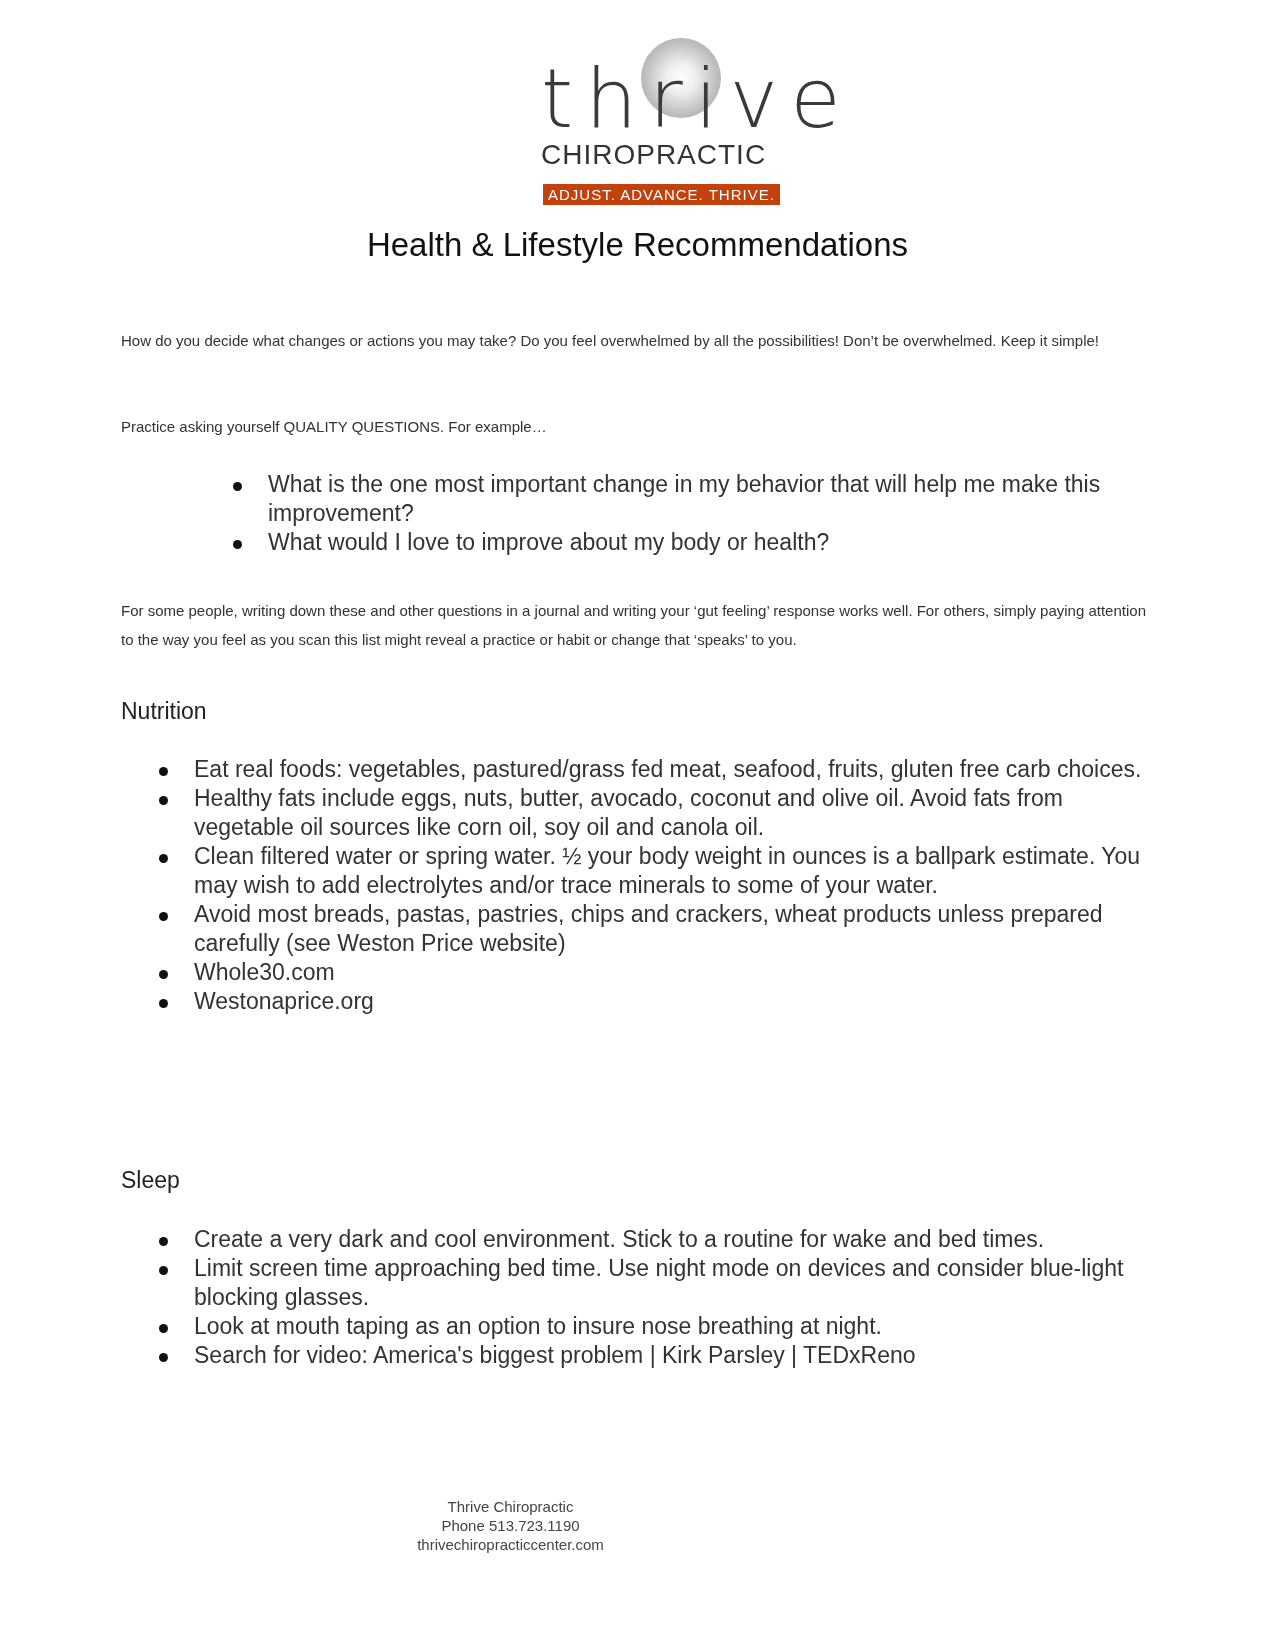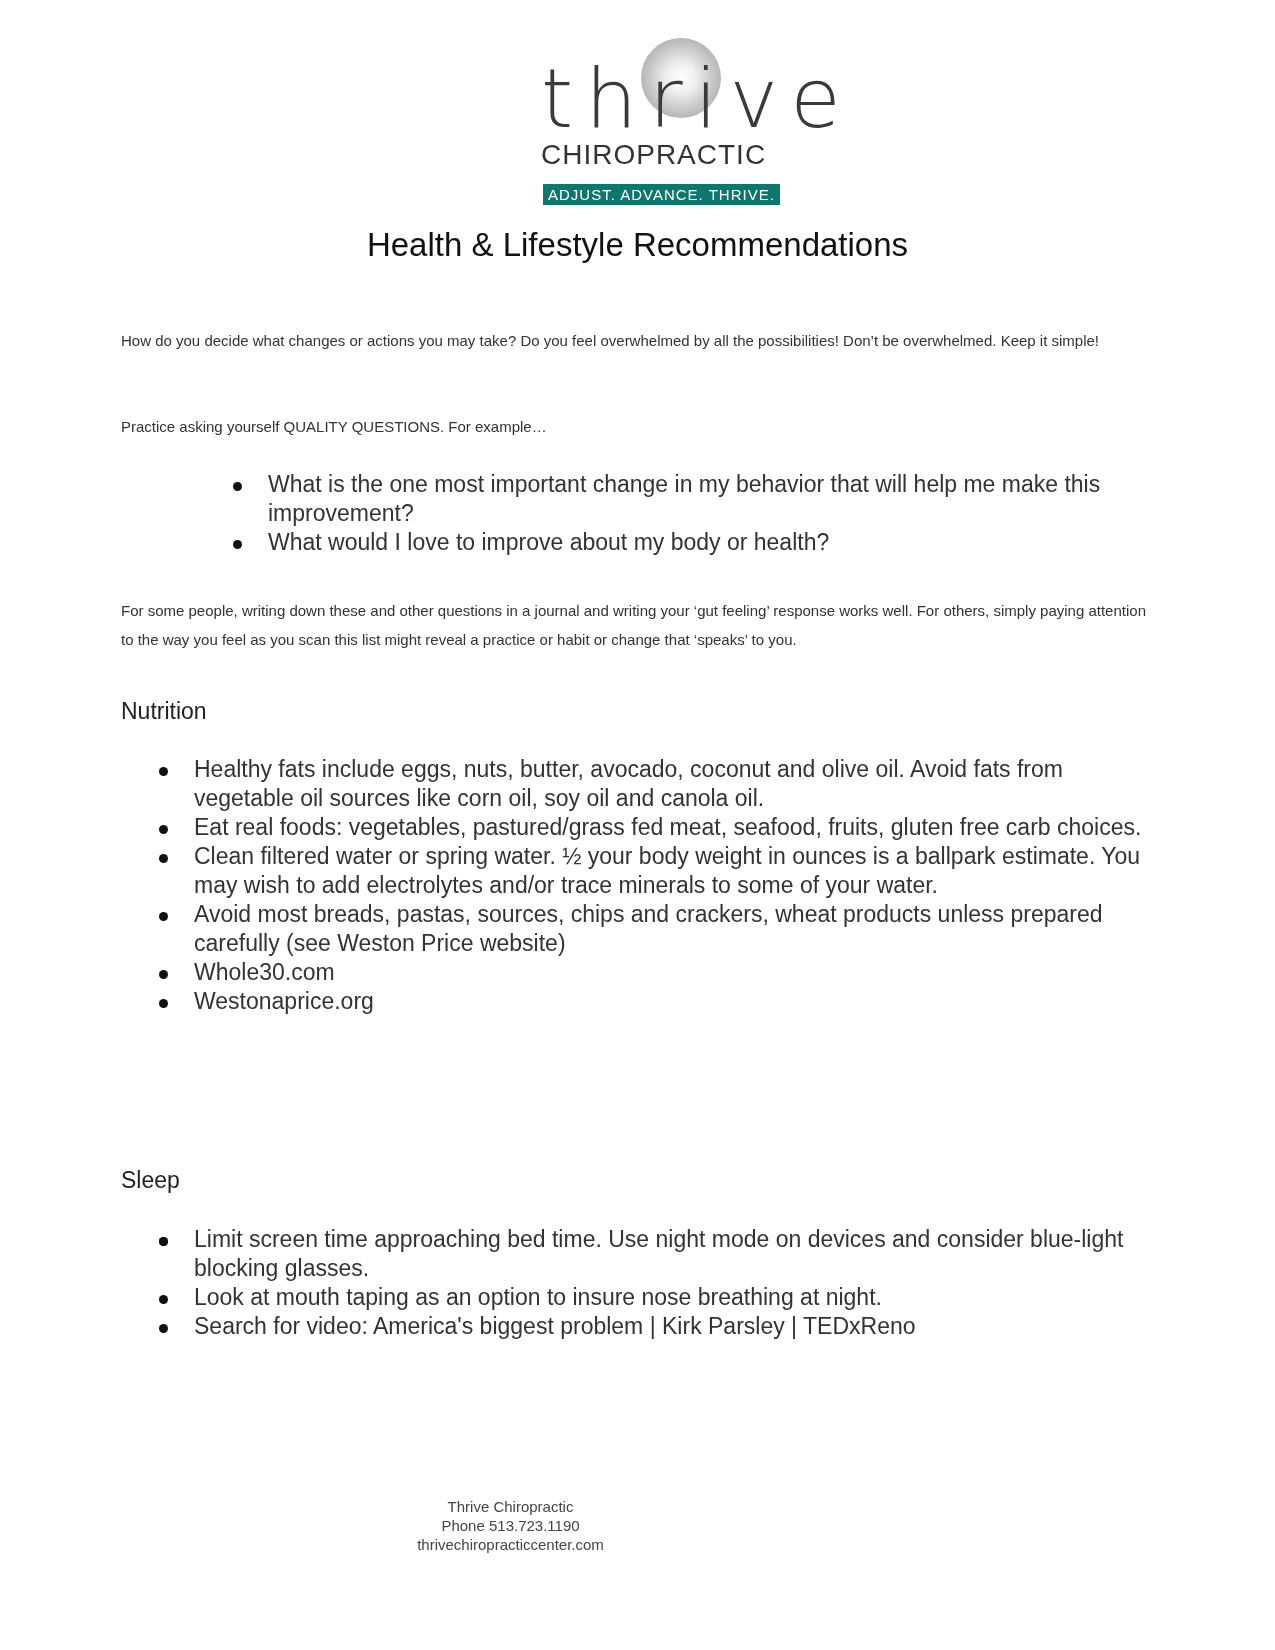--- a/index.html
+++ b/index.html
@@ -4,21 +4,21 @@
   <style>
     html, body { margin: 0; padding: 0; background: #ffffff; }
     body { width: 1275px; height: 1650px; position: relative; overflow: hidden;
            font-family: "Liberation Sans", sans-serif; color: #222; }
     .logo { position: absolute; left: 541px; top: 38px; width: 240px; height: 160px; }
     .logo .circle { position: absolute; left: 100px; top: 0px; width: 80px; height: 80px; border-radius: 50%;
       background: radial-gradient(circle, #ffffff 0%, #f0f0f0 25%, #d6d6d6 45%, #bdbdbd 65%, #a8a8a8 85%, #cfcfcf 100%); }
     .logo .word { position: absolute; left: 0; top: 20px; font-family: "DejaVu Sans", sans-serif; font-size: 82px;
       letter-spacing: 12px; color: #3a3a3a; line-height: 1; font-weight: 300; }
     .logo .sub { position: absolute; left: 0; top: 103px; font-size: 28px; letter-spacing: 1px; color: #333; line-height: 1; }
-    .logo .tag { position: absolute; left: 2px; top: 146px; background: #0f766e; color: #fff; font-size: 15px;
+    .logo .tag { position: absolute; left: 2px; top: 146px; background: #c2410c; color: #fff; font-size: 15px;
       padding: 2px 5px; letter-spacing: 1px; white-space: nowrap; }
     .title { position: absolute; left: 0; width: 1275px; top: 226px; text-align: center; font-size: 33px; color: #111; }
     .p { position: absolute; left: 121px; width: 1040px; font-size: 15px; line-height: 29px; color: #333; }
     .h { position: absolute; left: 121px; font-size: 23px; color: #222; }
     ul { margin: 0; padding: 0; list-style: none; position: absolute; width: 980px; }
     li { position: relative; font-size: 23px; line-height: 29px; color: #333; margin: 0; padding-left: 0; }
     li .dot { position: absolute; left: -35px; top: 12px; width: 9px; height: 9px; border-radius: 50%; background: #111; }
     .q li .dot { left: -35px; }
     .footer { position: absolute; left: 0; width: 1021px; top: 1497px; text-align: center; font-size: 15px; line-height: 19px; color: #444; }
   </style>
@@ -39,31 +39,31 @@
 
 <ul class="q" style="left:268px; top:470px; width:880px;">
   <li><span class="dot"></span><span>What is the one most important change in my behavior that will help me make this improvement?</span></li>
   <li><span class="dot"></span><span>What would I love to improve about my body or health?</span></li>
 </ul>
 
 <div class="p" style="top:596px;">For some people, writing down these and other questions in a journal and writing your ‘gut feeling’ response works well. For others, simply paying attention to the way you feel as you scan this list might reveal a practice or habit or change that ‘speaks’ to you.</div>
 
 <div class="h" style="top:698px;">Nutrition</div>
 <ul style="left:194px; top:755px; width:960px;">
+  <li><span class="dot"></span><span>Eat real foods: vegetables, pastured/grass fed meat, seafood, fruits, gluten free carb choices.</span></li>
   <li><span class="dot"></span><span>Healthy fats include eggs, nuts, butter, avocado, coconut and olive oil. Avoid fats from vegetable oil sources like corn oil, soy oil and canola oil.</span></li>
-  <li><span class="dot"></span><span>Eat real foods: vegetables, pastured/grass fed meat, seafood, fruits, gluten free carb choices.</span></li>
   <li><span class="dot"></span><span>Clean filtered water or spring water. ½ your body weight in ounces is a ballpark estimate. You may wish to add electrolytes and/or trace minerals to some of your water.</span></li>
-  <li><span class="dot"></span><span>Avoid most breads, pastas, sources, chips and crackers, wheat products unless prepared carefully (see Weston Price website)</span></li>
+  <li><span class="dot"></span><span>Avoid most breads, pastas, pastries, chips and crackers, wheat products unless prepared carefully (see Weston Price website)</span></li>
   <li><span class="dot"></span><span>Whole30.com</span></li>
   <li><span class="dot"></span><span>Westonaprice.org</span></li>
 </ul>
 
 <div class="h" style="top:1167px;">Sleep</div>
 <ul style="left:194px; top:1225px; width:960px;">
-  <li><span class="dot"></span></li>
+  <li><span class="dot"></span><span>Create a very dark and cool environment. Stick to a routine for wake and bed times.</span></li>
   <li><span class="dot"></span><span>Limit screen time approaching bed time. Use night mode on devices and consider blue-light blocking glasses.</span></li>
   <li><span class="dot"></span><span>Look at mouth taping as an option to insure nose breathing at night.</span></li>
   <li><span class="dot"></span><span>Search for video: America's biggest problem | Kirk Parsley | TEDxReno</span></li>
 </ul>
 
 <div class="footer">
   <div>Thrive Chiropractic</div>
   <div>Phone 513.723.1190</div>
   <div>thrivechiropracticcenter.com</div>
 </div>

